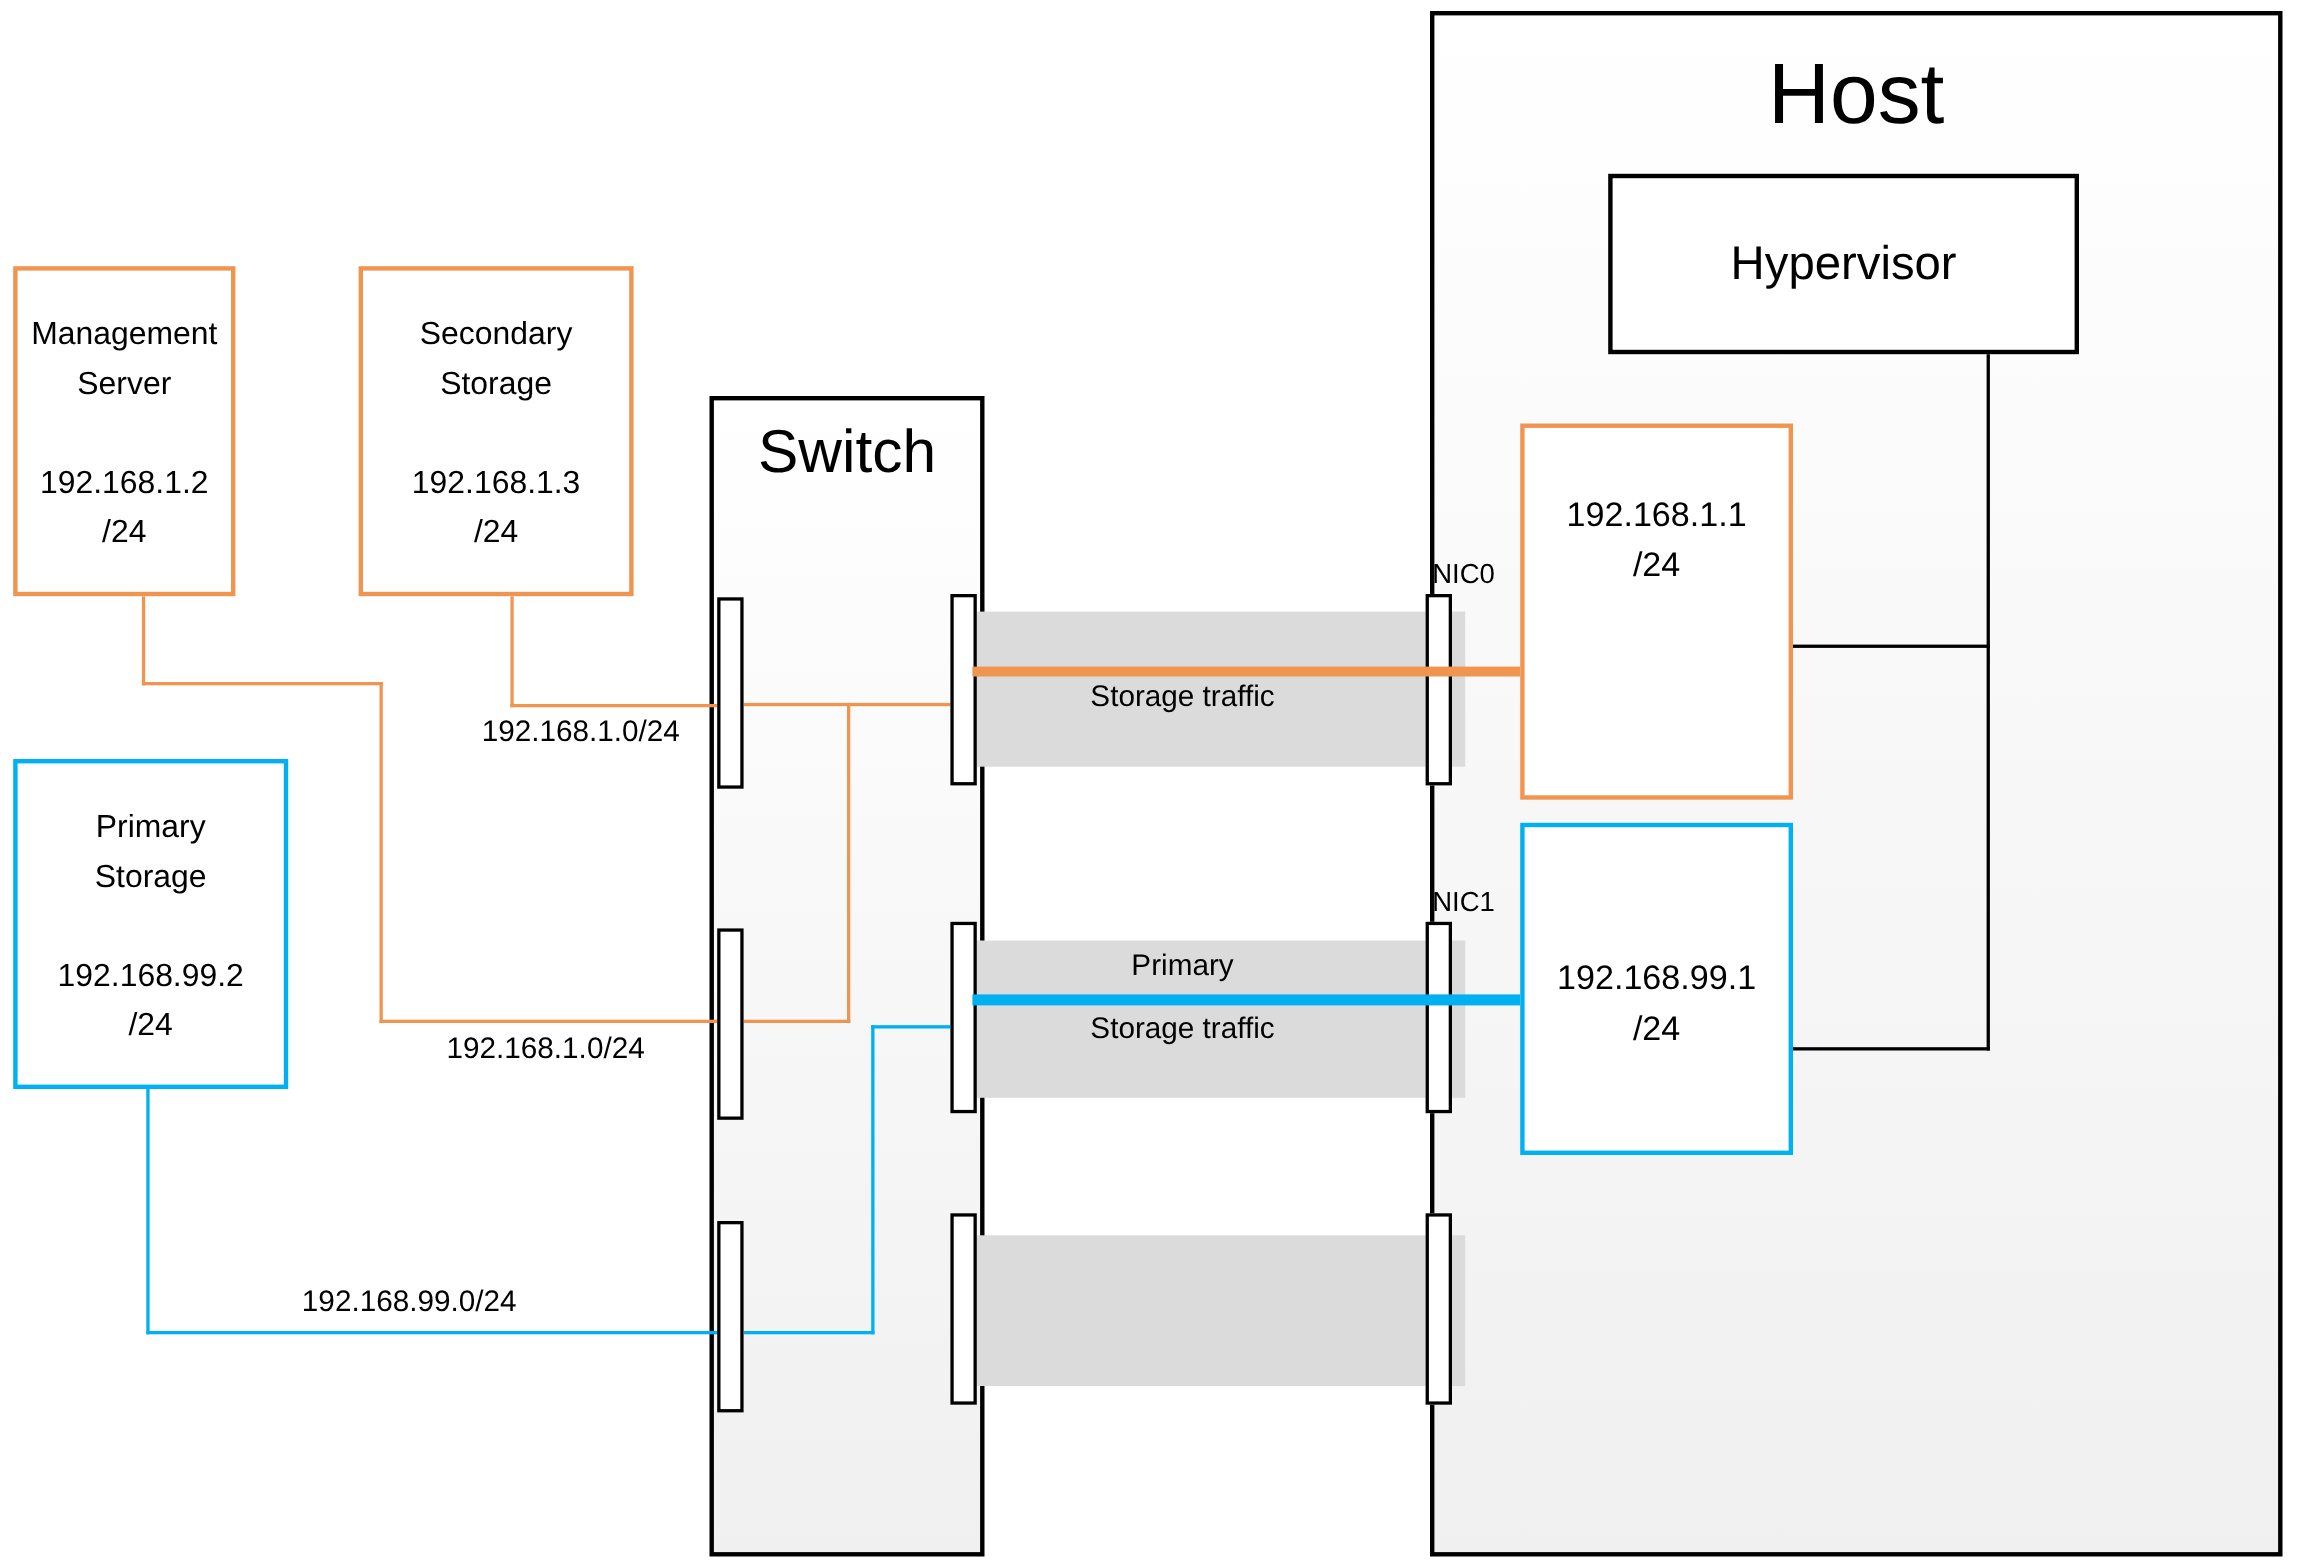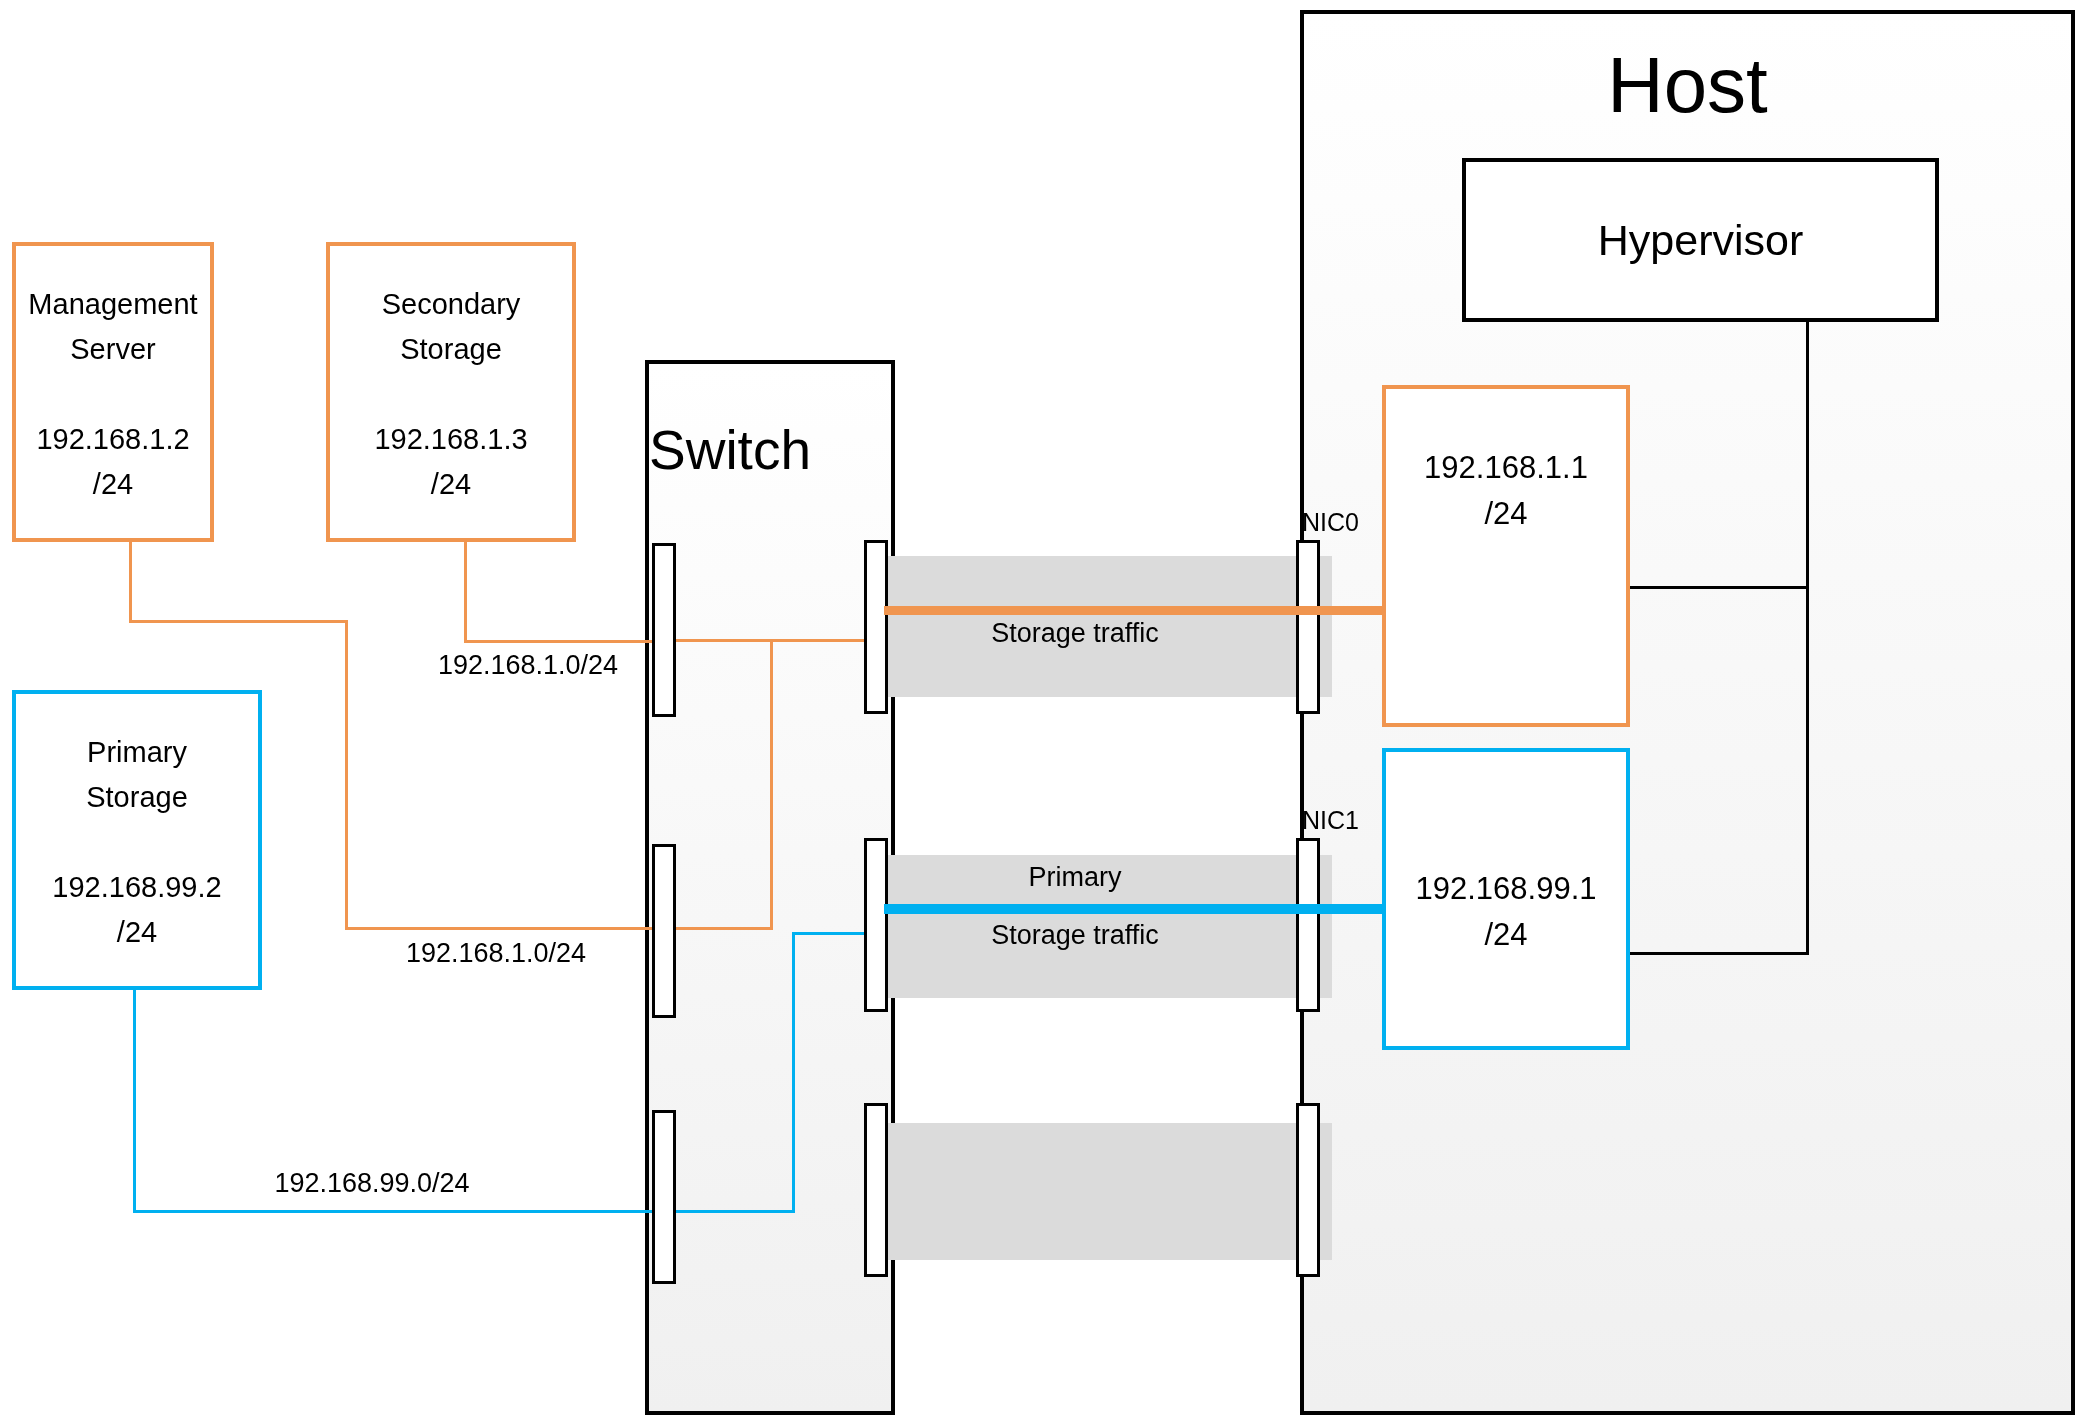--- a/index.html
+++ b/index.html
@@ -21,21 +21,21 @@
   .port { position:absolute; width:24px; height:174px; background:#fff; border:3px solid #000; }
   .band { position:absolute; left:876px; width:456px; background:#DBDBDB; }
 
   .node-text { font-size:29px; line-height:45px; padding-top:36px; }
   .nic-text { font-size:31px; line-height:46px; text-align:center; }
   .ip-label { position:absolute; font-size:27px; width:220px; text-align:center; }
   .band-label { position:absolute; left:860px; width:430px; text-align:center; font-size:27px; }
   .nic-tag { position:absolute; font-size:25px; }
 
   .host-title { position:absolute; width:100%; text-align:center; font-size:78px; }
-  .switch-title { position:absolute; width:100%; font-size:55px;margin-top:40px; }
+  .switch-title { position:absolute; width:100%; text-align:center; font-size:55px; }
   .hyp-box { display:flex; align-items:center; justify-content:center; font-size:43px; }
 </style>
 </head>
 <body>
 
 <div class="canvas">
 
   <div class="abs big-box" style="left:1300px; top:10px; width:775px; height:1405px;">
     <div class="host-title" style="top:26px;">Host</div>
   </div>
@@ -82,21 +82,21 @@
   <div class="port" style="left:1296px; top:838px;"></div>
   <div class="port" style="left:1296px; top:1103px;"></div>
 
   <div class="hline c-orange" style="left:884px; top:606px; width:498px; height:9px;"></div>
   <div class="hline c-blue" style="left:884px; top:904px; width:498px; height:10px;"></div>
 
   <div class="band-label" style="top:618px;">Storage traffic</div>
   <div class="band-label" style="top:862px;">Primary</div>
   <div class="band-label" style="top:920px;">Storage traffic</div>
 
-  <div class="abs plain-box hyp-box" style="left:1462px; top:158px; width:477px; height:164px;">
+  <div class="abs plain-box hyp-box" style="left:1462px; top:158px; width:428px; height:164px;">
     <span>Hypervisor</span>
   </div>
 
   <div class="abs node orange-border" style="left:1382px; top:385px; width:248px; height:342px;">
     <div class="nic-text" style="padding-top:56px;">
       <div>192.168.1.1</div>
       <div>/24</div>
     </div>
   </div>
 

